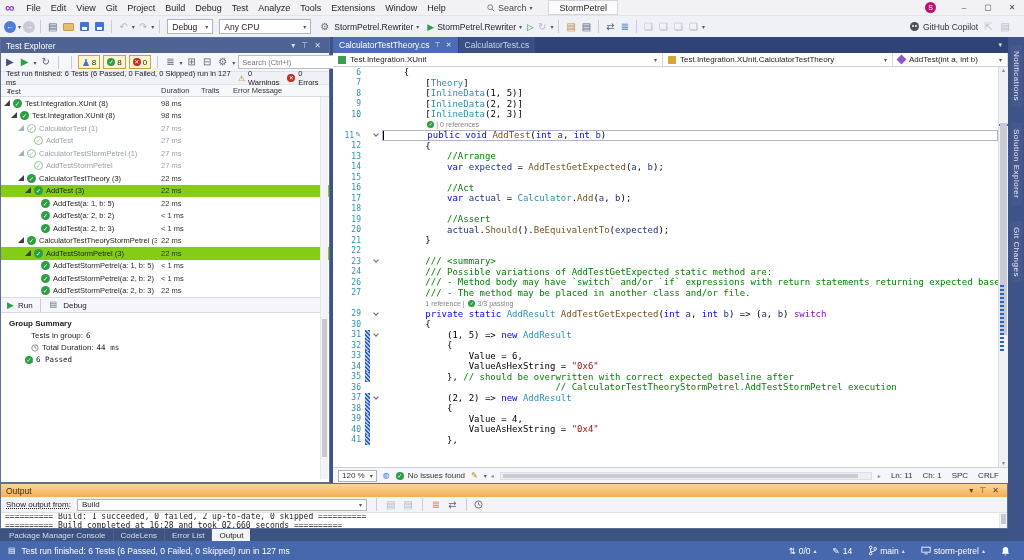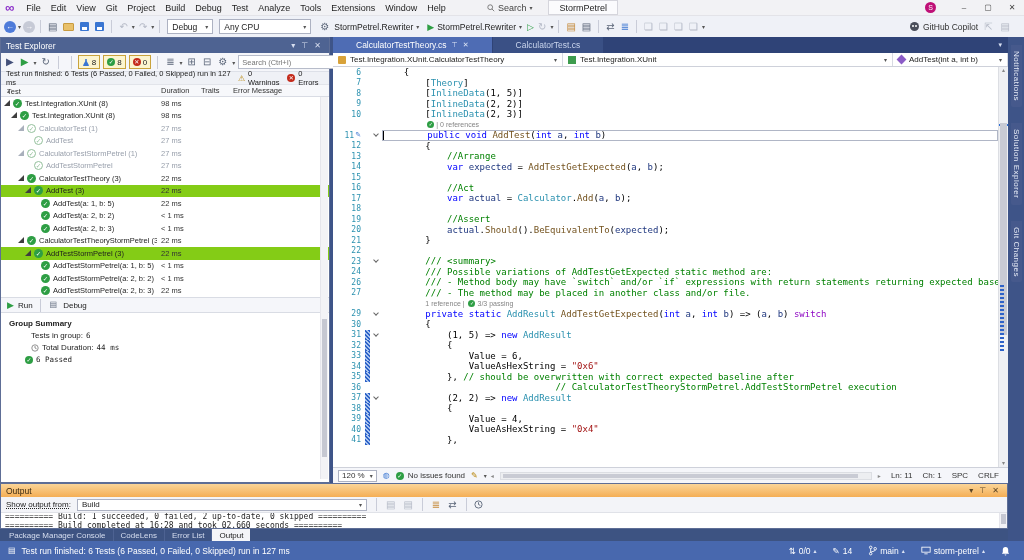--- a/index.html
+++ b/index.html
@@ -67,21 +67,21 @@
   .tx-summary{flex:1;background:#fff;font-size:8px;color:#222}
   .sum-h{margin:6px 0 2px 8px;font-weight:bold}
   .sum-row{margin:3px 0 0 30px;display:flex;align-items:center;gap:3px}
   .mono{font-family:"DejaVu Sans Mono",monospace;font-size:7.5px}
   .tx-scroll{position:absolute;right:1px;top:59px;bottom:3px;width:8px;background:#F3F3F6;border-left:1px solid #E6E6EC}
   .tx-thumb{position:absolute;left:1px;right:1px;top:222px;height:138px;background:#C6C8D2}
 
   
   #editor{position:absolute;left:333px;top:37px;width:675px;height:446px;background:#2F4377}
   .ed-tabs{height:16px;display:flex;align-items:stretch}
-  .ed-tab{display:flex;align-items:center;padding:0 23px;font-size:8.5px;gap:5px}
+  .ed-tab{display:flex;align-items:center;padding:0 6px;font-size:8.5px;gap:5px}
   .ed-tab.active{background:#4E6CB4;color:#fff}
   .ed-tab.inactive{background:#3A5085;color:#C9D4EC;margin-left:1px}
   .ed-tab .tic{font-size:7px;color:#DCE4F5}
   .ed-tabs .corner{margin-left:auto;color:#D8E0F2;font-size:7px;padding:4px 6px 0 0}
   .ed-crumbs{height:14px;background:#fff;border-bottom:1px solid #CED1DA;display:flex}
   .crumb{display:flex;align-items:center;gap:4px;padding:0 5px;font-size:8px;color:#222;border-right:1px solid #D7DAE2}
   .crumb .car{margin-left:auto}
   .c1{flex:0 0 330px}.c2{flex:0 0 230px}.c3{flex:1}
   .ic-proj{width:8px;height:8px;background:#3E9C4E;flex:none}
   .ic-class{width:8px;height:8px;background:#D8A23A;border-radius:1px;flex:none}
@@ -427,28 +427,28 @@
         <span>CalculatorTestTheory.cs</span>
         <span class="tic">⊤</span>
         <span class="tic">✕</span>
       </div>
       <div class="ed-tab inactive">
         <span>CalculatorTest.cs</span>
       </div>
       <span class="corner">▾</span>
     </div>
   <div class="ed-crumbs">
+    <span class="crumb c1">
+        <span class="ic-proj"></span>
+        <span>Test.Integration.XUnit</span>
+        <span class="car">▾</span>
+      </span>
     <span class="crumb c2">
         <span class="ic-class"></span>
         <span>Test.Integration.XUnit.CalculatorTestTheory</span>
-        <span class="car">▾</span>
-      </span>
-    <span class="crumb c1">
-        <span class="ic-proj"></span>
-        <span>Test.Integration.XUnit</span>
         <span class="car">▾</span>
       </span>
     <span class="crumb c3">
         <span class="ic-method"></span>
         <span>AddTest(int a, int b)</span>
         <span class="car">▾</span>
       </span>
   </div>
   <div class="ed-code" id="code">
       <div class="crow"><span class="c-num">6</span><span class="c-chg"></span><span class="c-fold"></span><span class="c-text"><span class="tk-pl">    {</span></span></div>

